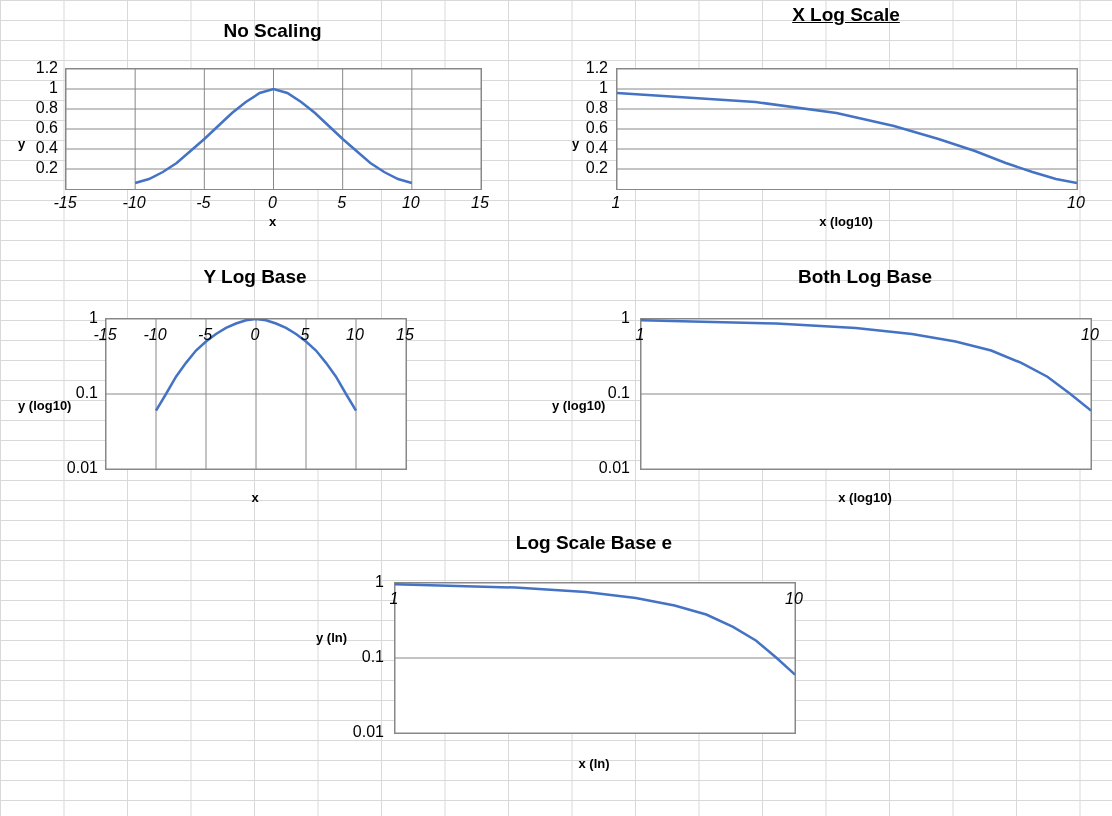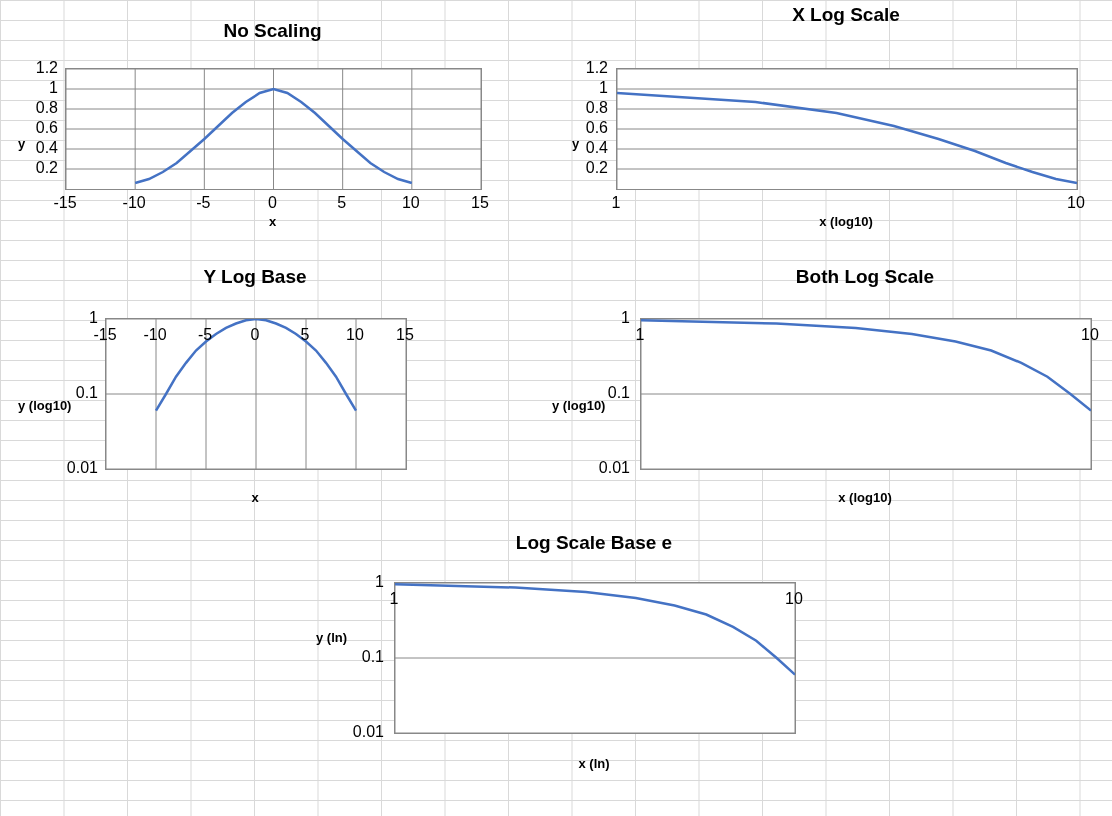--- a/index.html
+++ b/index.html
@@ -22,21 +22,21 @@
   }
   .xlabel{
     position:absolute;font-weight:bold;font-size:13px;color:#000;
     text-align:center;width:100%;
   }
   .plot{
     position:absolute;background:#ffffff;
     border:1px solid #888;
   }
   .tick{position:absolute;font-size:16px;color:#000;}
-  .xtick{transform:translateX(-50%);}
+  .xtick{transform:translateX(-50%);font-style:italic;}
   .ytick{transform:translateY(-50%);text-align:right;}
   svg{position:absolute;top:0;left:0;}
   .gridline{stroke:#888;stroke-width:1;}
   .series{stroke:#4472c4;stroke-width:2.5;fill:none;}
 </style>
 </head>
 <body>
 <div class="sheet">
 <div class="gridbg"></div>
 
@@ -68,21 +68,21 @@
       <div class="tick ytick" style="top: 108px; left: 20px; width: 38px;">0.8</div>
       <div class="tick ytick" style="top: 88px; left: 20px; width: 38px;">1</div>
       <div class="tick ytick" style="top: 68px; left: 20px; width: 38px;">1.2</div>
       <div class="tick xtick" style="left: 65px; top: 194px;">-15</div>
       <div class="tick xtick" style="left: 134.167px; top: 194px;">-10</div>
       <div class="tick xtick" style="left: 203.333px; top: 194px;">-5</div>
       <div class="tick xtick" style="left: 272.5px; top: 194px;">0</div>
       <div class="tick xtick" style="left: 341.667px; top: 194px;">5</div>
       <div class="tick xtick" style="left: 410.833px; top: 194px;">10</div>
       <div class="tick xtick" style="left: 480px; top: 194px;">15</div>
-      <div class="chart-title" style="left: 616px; top: 4px; width: 460px;">X Log Scale</div>
+      <div class="chart-title" style="left: 616px; top: 4px; width: 460px; text-decoration: underline;">X Log Scale</div>
       <div class="ylabel" style="left: 572px; top: 136px;">y</div>
       <div class="xlabel" style="left: 616px; top: 214px; width: 460px;">x (log10)</div>
       <div class="plot" style="left: 616px; top: 68px; width: 460px; height: 120px;">
         <svg width="460" height="120">
           <line x1="0" x2="460" y1="100" y2="100" class="gridline"></line>
           <line x1="0" x2="460" y1="80" y2="80" class="gridline"></line>
           <line x1="0" x2="460" y1="60" y2="60" class="gridline"></line>
           <line x1="0" x2="460" y1="39.999999999999986" y2="39.999999999999986" class="gridline"></line>
           <line x1="0" x2="460" y1="20" y2="20" class="gridline"></line>
           <line x1="0" x2="460" y1="0" y2="0" class="gridline"></line>
@@ -120,21 +120,21 @@
       <div class="tick ytick" style="top: 468px; left: 60px; width: 38px;">0.01</div>
       <div class="tick ytick" style="top: 393px; left: 60px; width: 38px;">0.1</div>
       <div class="tick ytick" style="top: 318px; left: 60px; width: 38px;">1</div>
       <div class="tick xtick" style="left: 105px; top: 326px;">-15</div>
       <div class="tick xtick" style="left: 155px; top: 326px;">-10</div>
       <div class="tick xtick" style="left: 205px; top: 326px;">-5</div>
       <div class="tick xtick" style="left: 255px; top: 326px;">0</div>
       <div class="tick xtick" style="left: 305px; top: 326px;">5</div>
       <div class="tick xtick" style="left: 355px; top: 326px;">10</div>
       <div class="tick xtick" style="left: 405px; top: 326px;">15</div>
-      <div class="chart-title" style="left: 640px; top: 266px; width: 450px;">Both Log Scale</div>
+      <div class="chart-title" style="left: 640px; top: 266px; width: 450px;">Both Log Base</div>
       <div class="ylabel" style="left: 552px; top: 398px;">y (log10)</div>
       <div class="xlabel" style="left: 640px; top: 490px; width: 450px;">x (log10)</div>
       <div class="plot" style="left: 640px; top: 318px; width: 450px; height: 150px;">
         <svg width="450" height="150">
           <line x1="0" x2="450" y1="150" y2="150" class="gridline"></line>
           <line x1="0" x2="450" y1="75" y2="75" class="gridline"></line>
           <line x1="0" x2="450" y1="0" y2="0" class="gridline"></line>
           <line y1="0" y2="150" x1="0" x2="0" class="gridline"></line>
           <line y1="0" y2="150" x1="450" x2="450" class="gridline"></line>
           <path d="M0 1.3296575220323632 L135.4634980487915 4.536056053603602 L214.70456462384806 8.93898057894063 L270.926996097583 15.049458790981362 L314.53650195120844 22.577249674798594 L350.16806267263956 31.516230253739238 L380.2941180064155 43.876998902188646 L406.3904941463745 57.71633089662946 L429.40912924769617 75 L450 91.63865622122674 " class="series"></path>

